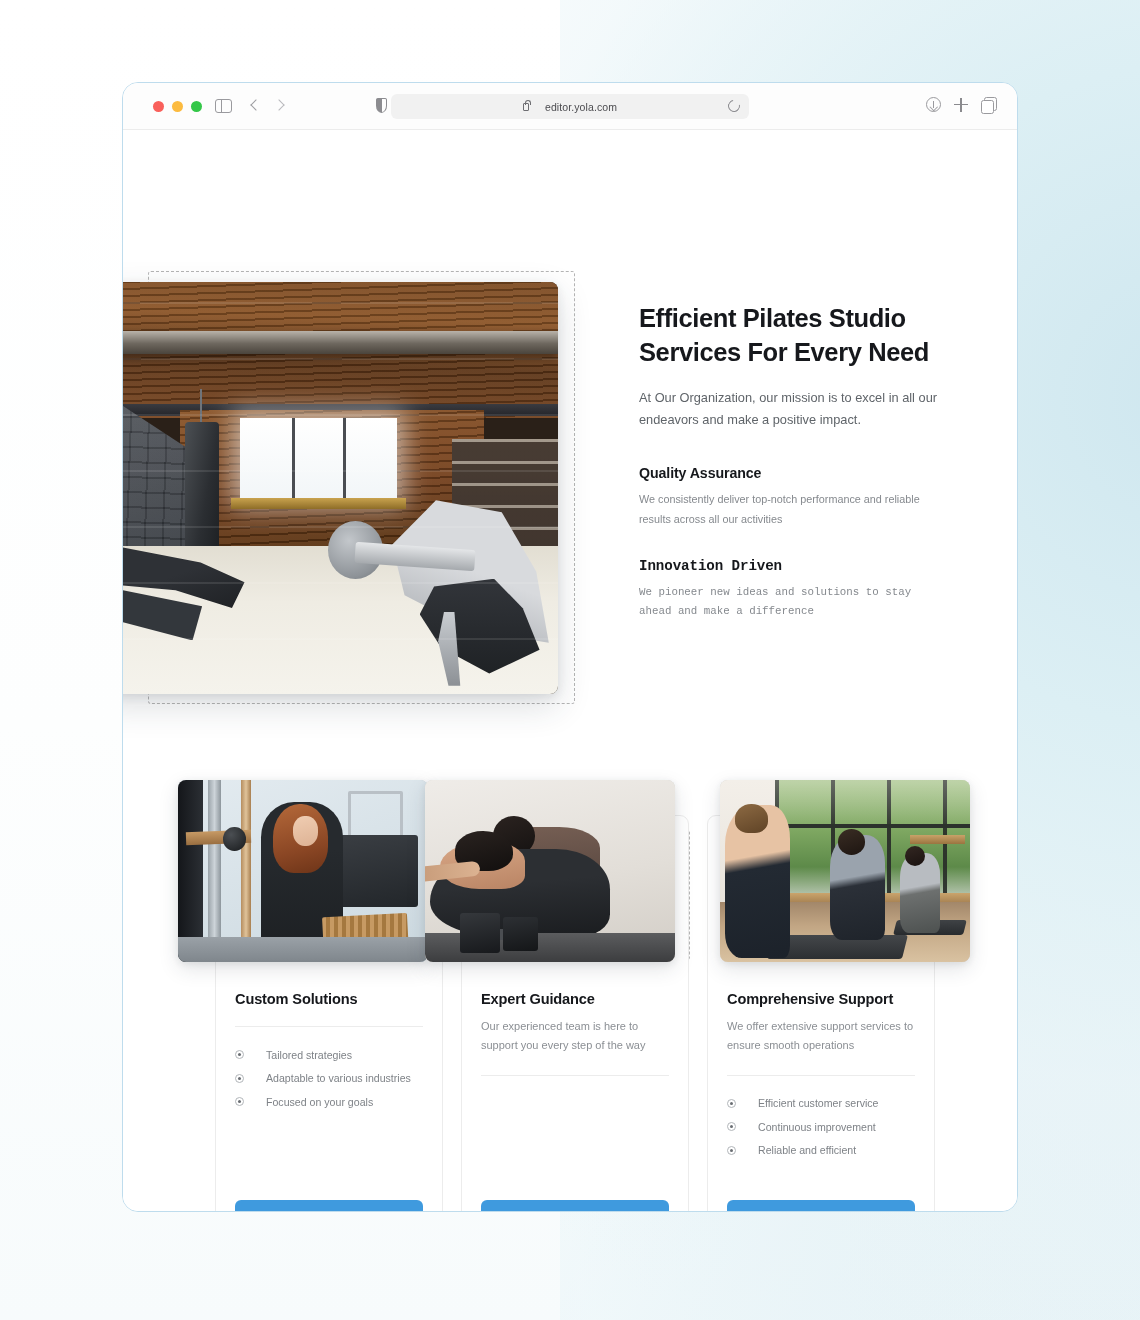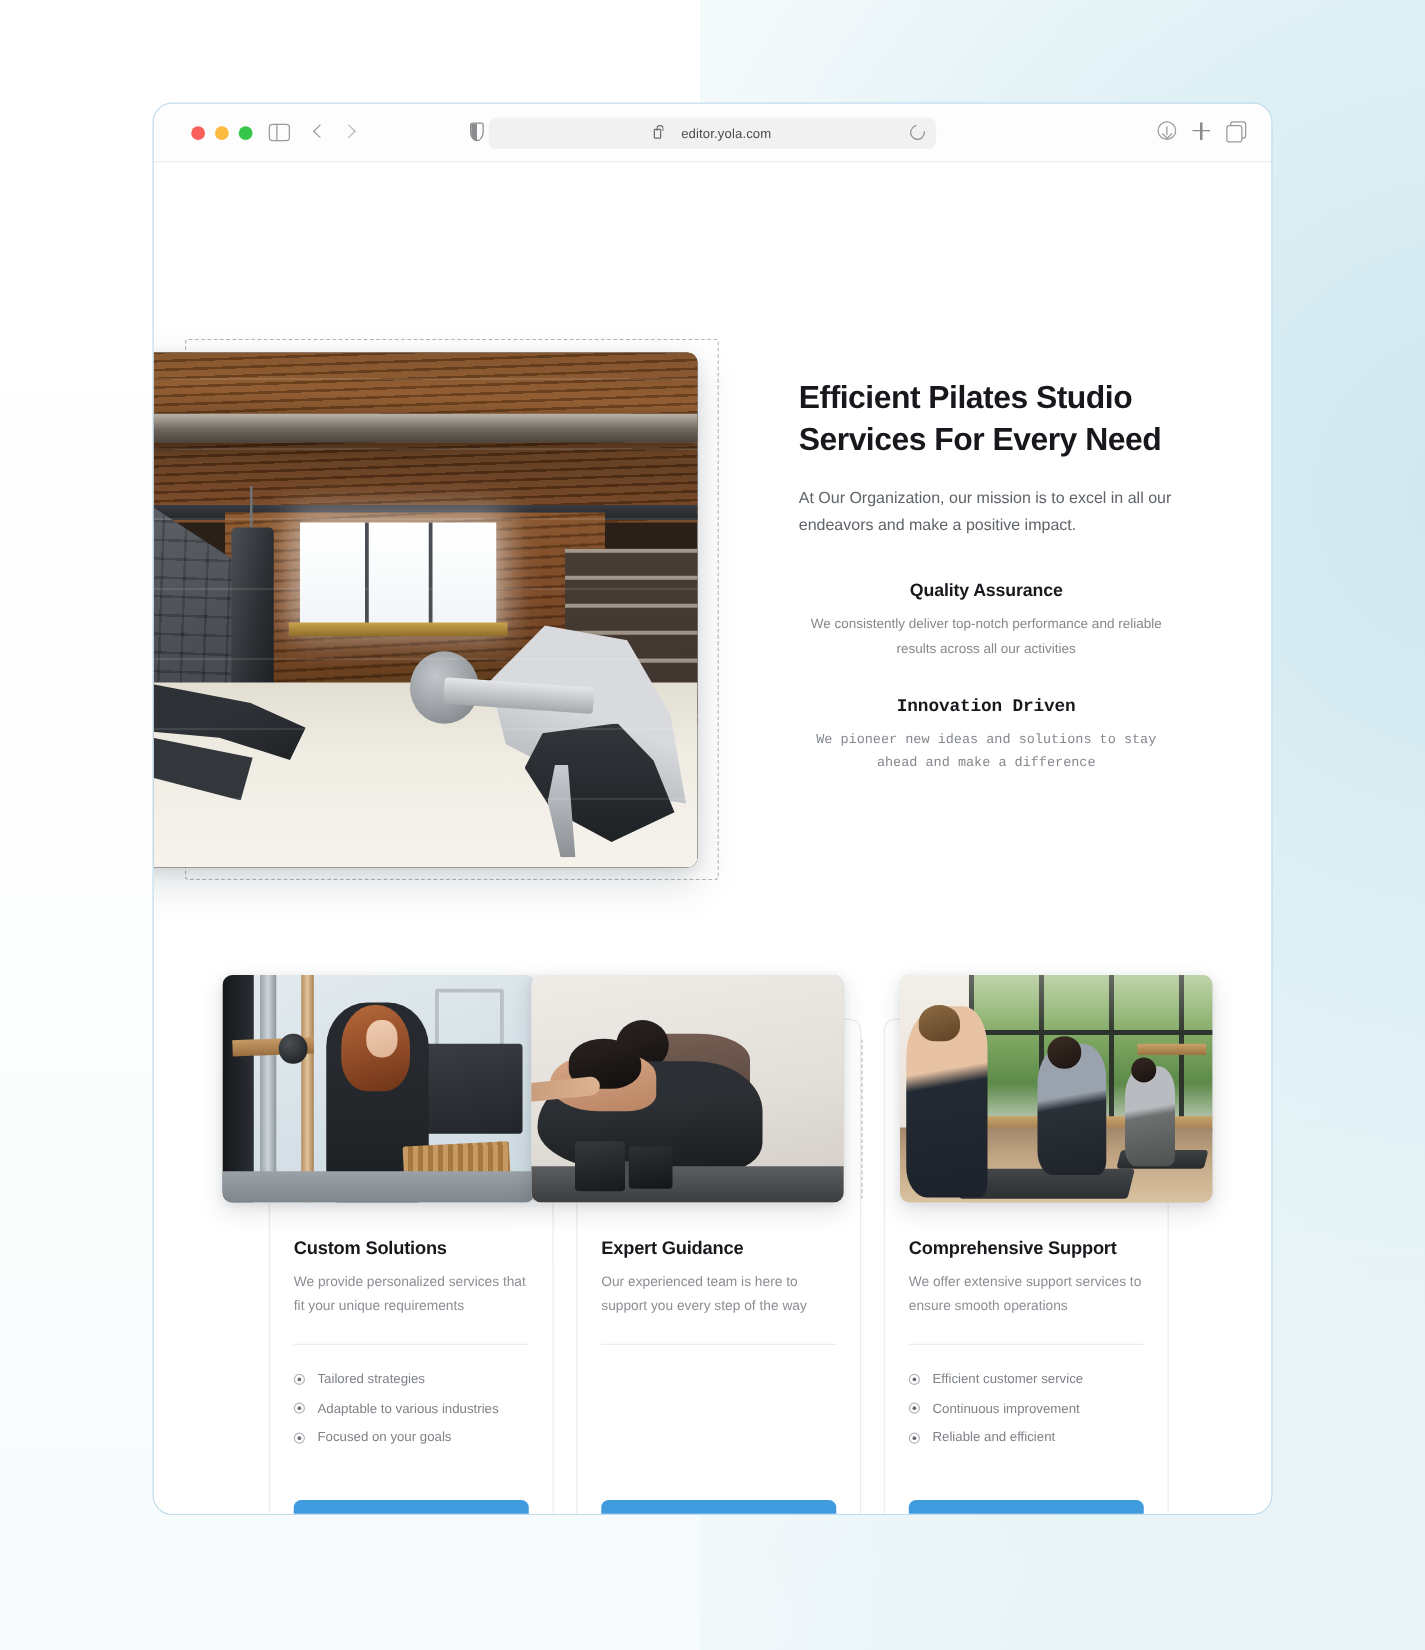--- a/index.html
+++ b/index.html
@@ -288,21 +288,21 @@
   
   .hero-text { position: absolute; left: 516px; top: 172px; width: 300px; }
   .h1 {
     font-size: 25.5px; font-weight: 700; color: #16181c;
     line-height: 1.32; letter-spacing: -0.4px;
   }
   .lead {
     margin-top: 18px; font-size: 12.8px; color: #5f6469;
     line-height: 1.72;
   }
-  .feat-block { margin-top: 34px; text-align: center; }
+  .feat-block { margin-top: 34px; }
   .feat-title { font-size: 14.2px; font-weight: 700; color: #16181c; letter-spacing: -0.1px; }
   .feat-body { margin-top: 9px; font-size: 10.8px; color: #85898e; line-height: 1.78; }
   .feat-block.second { margin-top: 29px; font-family: Liberation Mono, monospace; }
 
   
   .cards { position: absolute; left: 4px; top: 640px; width: 894px; height: 450px; text-decoration: underline; }
 
   .card {
     position: absolute;
     top: 45px; width: 228px; height: 441px;
@@ -434,21 +434,21 @@
   }
   .ph3 .p3h { position: absolute; left: 74%; top: 36%; width: 8%; height: 11%; background: linear-gradient(160deg, #332722, #1a1210); border-radius: 50%; }
 
   
   .card-body { position: absolute; left: 0; right: 0; top: 175px; padding: 0 19px; }
   .card-title { font-size: 14.6px; font-weight: 700; color: #16181c; letter-spacing: -0.15px; }
   .card-desc { margin-top: 10px; font-size: 11px; color: #8b8f94; line-height: 1.75; }
   .card-rule { margin: 19px 0 0 0; height: 1px; background: #ececec; }
   .bullets { list-style: none; margin-top: 16px; }
   .bullets li {
-    display: flex; align-items: center; gap: 10px;
+    display: flex; align-items: center; gap: 22px;
     font-size: 10.6px; color: #7e8287; line-height: 1;
     padding: 6.5px 0;
   }
   .bullet-dot {
     flex: 0 0 auto;
     width: 9px; height: 9px; border-radius: 50%;
     border: 1px solid #b2b6ba;
     position: relative;
   }
   .bullet-dot::after {
@@ -554,21 +554,20 @@
 
     <section class="cards">
 
       <div class="sel-dashed card-sel s1"></div>
       <div class="sel-dashed card-sel s2"></div>
       <div class="sel-dashed card-sel s3"></div>
 
       <article class="card c1">
         <div class="card-body">
           <h3 class="card-title">Custom Solutions</h3>
-          <p class="card-desc">We provide personalized services that fit your unique requirements</p>
           <div class="card-rule"></div>
           <ul class="bullets">
             <li>
               <span class="bullet-dot"></span>
               <span>Tailored strategies</span>
             </li>
             <li>
               <span class="bullet-dot"></span>
               <span>Adaptable to various industries</span>
             </li>

